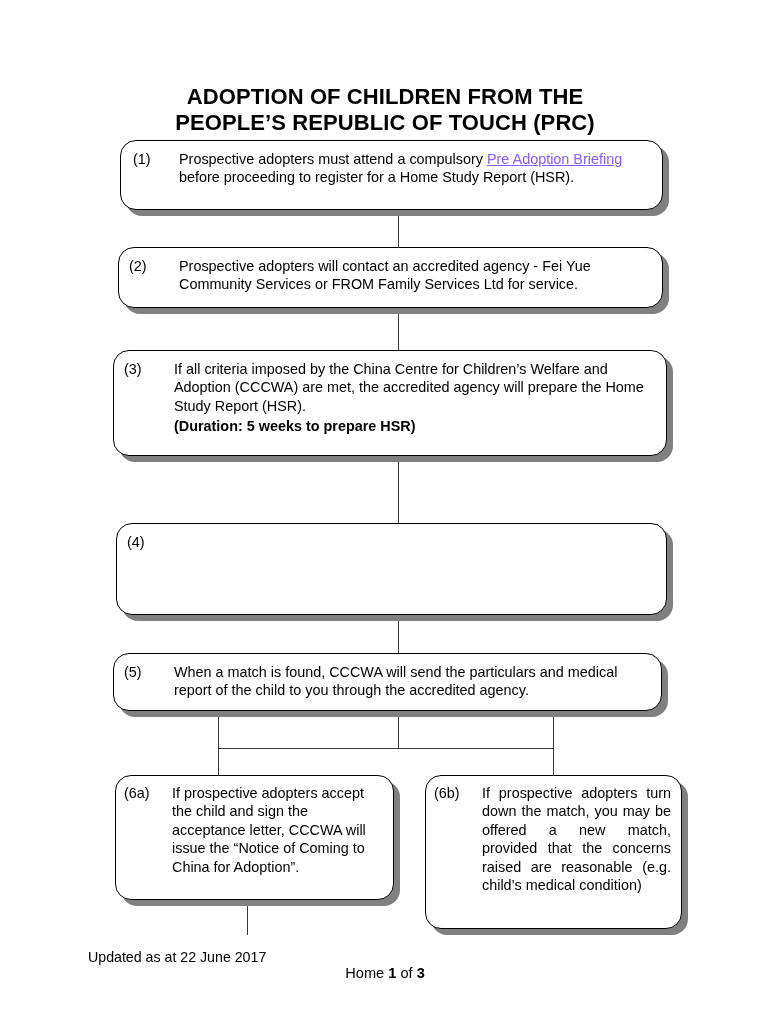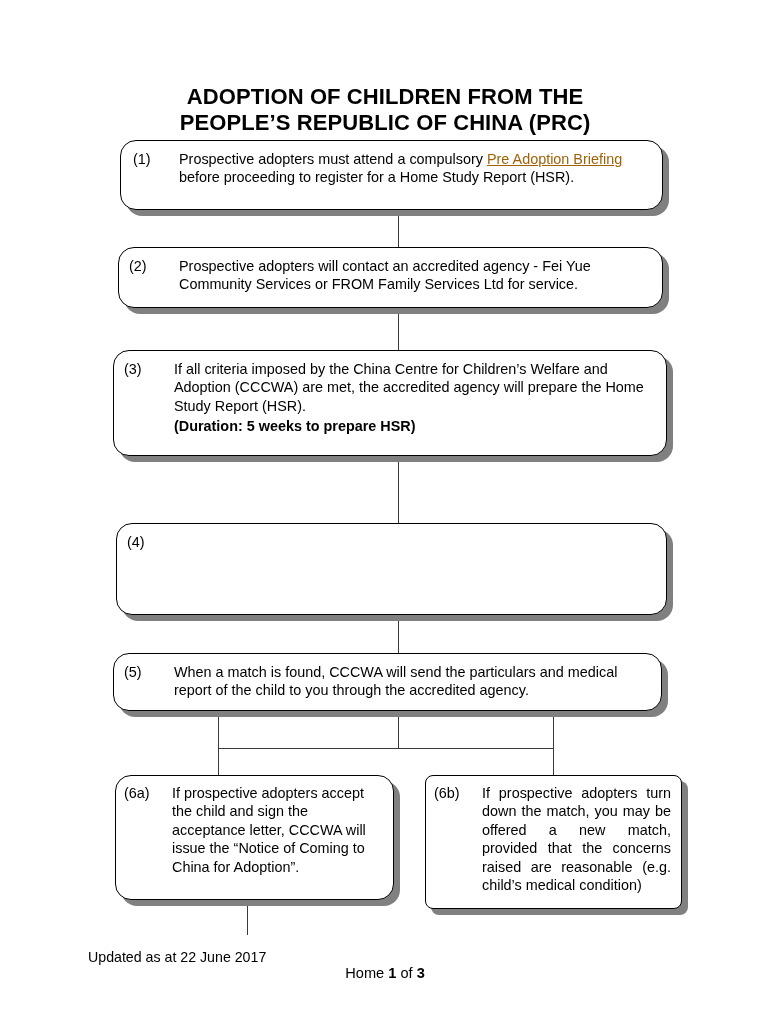--- a/index.html
+++ b/index.html
@@ -54,21 +54,21 @@
     flex: 0 0 auto;
     white-space: nowrap;
   }
   .fbox .body {
     flex: 1 1 auto;
   }
   .fbox p { margin: 0; }
   .fbox p.gap { margin-top: 2px; }
   .bold { font-weight: bold; }
   .redlink {
-    color: #a16207;
+    color: #8b5cf6;
     text-decoration: underline;
   }
 
   
   #box-1 { left: 120px; top: 140px; width: 543px; height: 70px; }
   #box-1 .inner { padding: 9px 14px 0 12px; }
   #box-1 .num   { width: 46px; }
 
   #box-2 { left: 118px; top: 247px; width: 545px; height: 61px; }
   #box-2 .inner { padding: 9px 14px 0 10px; }
@@ -83,21 +83,21 @@
   #box-4 .num   { width: 51px; }
 
   #box-5 { left: 113px; top: 653px; width: 549px; height: 58px; }
   #box-5 .inner { padding: 9px 14px 0 10px; }
   #box-5 .num   { width: 50px; }
 
   #box-6a { left: 115px; top: 775px; width: 279px; height: 125px; }
   #box-6a .inner { padding: 8px 8px 0 8px; }
   #box-6a .num   { width: 48px; }
 
-  #box-6b { left: 425px; top: 775px; width: 257px; height: 134px; border-radius: 8px; }
+  #box-6b { left: 425px; top: 775px; width: 257px; height: 154px; }
   #box-6b .inner { padding: 8px 10px 0 8px; }
   #box-6b .num   { width: 48px; }
   #box-6b .body  { text-align: justify; }
 
   
   .conn-v {
     position: absolute;
     width: 1.4px;
     background: #3a3a3a;
     z-index: 1;
@@ -138,21 +138,21 @@
   }
   .footer-page .pg { font-weight: bold; }
 </style>
 </head>
 <body>
 
 <div id="page">
 
   <div class="doc-title">
     <span>ADOPTION OF CHILDREN FROM THE</span>
-    <span class="line2">PEOPLE’S REPUBLIC OF CHINA (PRC)</span>
+    <span class="line2">PEOPLE’S REPUBLIC OF TOUCH (PRC)</span>
   </div>
 
   <div class="conn-v" id="conn-1-2"></div>
   <div class="conn-v" id="conn-2-3"></div>
   <div class="conn-v" id="conn-3-4"></div>
   <div class="conn-v" id="conn-4-5"></div>
   <div class="conn-v" id="conn-5-fork"></div>
   <div class="conn-h" id="fork-h"></div>
   <div class="conn-v" id="fork-left"></div>
   <div class="conn-v" id="fork-right"></div>

